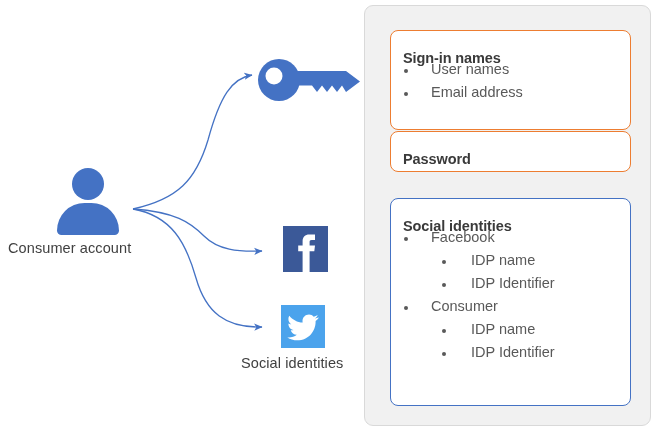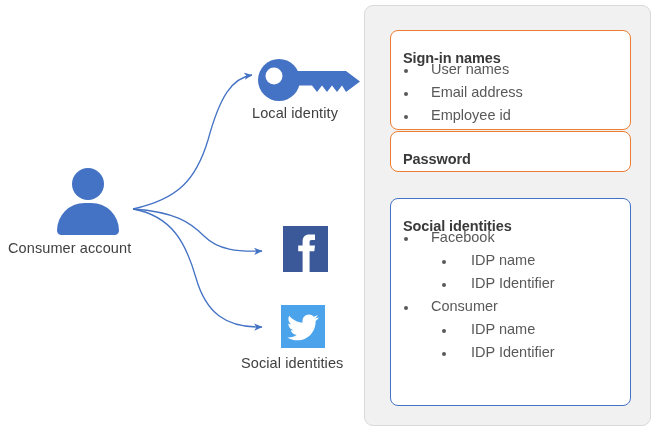--- a/index.html
+++ b/index.html
@@ -180,21 +180,20 @@
     <div class="head"></div>
     <div class="body"></div>
   </div>
   <div class="label label-consumer">Consumer account</div>
 
   <svg class="key-icon" width="106" height="46" viewBox="0 0 106 46">
     <circle cx="21" cy="22" r="21" fill="#4472C4"></circle>
     <circle cx="16" cy="18" r="8.5" fill="#FFFFFF"></circle>
     <path d="M34,13 L88,13 L102,23.5 L88,34 L84,27.5 L79,34 L74,27.5 L69,34 L64,27.5 L59,34 L54,27.5 L34,27.5 Z" fill="#4472C4"></path>
   </svg>
-  <div class="label label-local">Local identity</div>
 
   <div class="fb-icon">
     <svg width="45" height="46" viewBox="0 0 45 46">
       <path d="M30.5,8.5 L26.2,8.5 C22.2,8.5 19.6,11.2 19.6,15.2 L19.6,19.4 L15.2,19.4 L15.2,25.3 L19.6,25.3 L19.6,46 L26.6,46 L26.6,25.3 L31.3,25.3 L32,19.4 L26.6,19.4 L26.6,16.2 C26.6,14.6 27,13.9 28.6,13.9 L32,13.9 L32,8.5 Z" fill="#FFFFFF"></path>
     </svg>
   </div>
 
   <div class="tw-icon">
     <svg width="44" height="43" viewBox="0 0 44 43">
       <path d="M37.5,12.6 c-1.1,0.5 -2.3,0.8 -3.6,1 c1.3,-0.8 2.3,-2 2.8,-3.5 c-1.2,0.7 -2.6,1.3 -4,1.6 c-1.2,-1.3 -2.9,-2.1 -4.7,-2.1 c-3.6,0 -6.5,2.9 -6.5,6.5 c0,0.5 0.1,1 0.2,1.5 c-5.4,-0.3 -10.2,-2.9 -13.4,-6.9 c-0.6,1 -0.9,2.1 -0.9,3.3 c0,2.3 1.1,4.2 2.9,5.4 c-1.1,0 -2.1,-0.3 -2.9,-0.8 l0,0.1 c0,3.2 2.2,5.8 5.2,6.4 c-0.5,0.1 -1.1,0.2 -1.7,0.2 c-0.4,0 -0.8,0 -1.2,-0.1 c0.8,2.6 3.2,4.5 6.1,4.5 c-2.2,1.8 -5,2.8 -8,2.8 c-0.5,0 -1,0 -1.5,-0.1 c2.9,1.8 6.3,2.9 9.9,2.9 c11.9,0 18.4,-9.9 18.4,-18.4 l0,-0.8 c1.3,-0.9 2.4,-2.1 3.2,-3.4 z" fill="#FFFFFF"></path>
@@ -208,24 +207,20 @@
     <div class="card-title">Sign-in names</div>
     <div class="bullet-list">
       <div class="bullet-row lvl1">
         <span class="dot"></span>
         <span class="txt">User names</span>
       </div>
       <div class="bullet-row lvl1">
         <span class="dot"></span>
         <span class="txt">Email address</span>
       </div>
-      <div class="bullet-row lvl1">
-        <span class="dot"></span>
-        <span class="txt">Employee id</span>
-      </div>
     </div>
   </div>
 
   <div class="card card-orange card-password">
     <div class="card-title">Password</div>
   </div>
 
   <div class="card card-blue card-social">
     <div class="card-title">Social identities</div>
     <div class="bullet-list">

